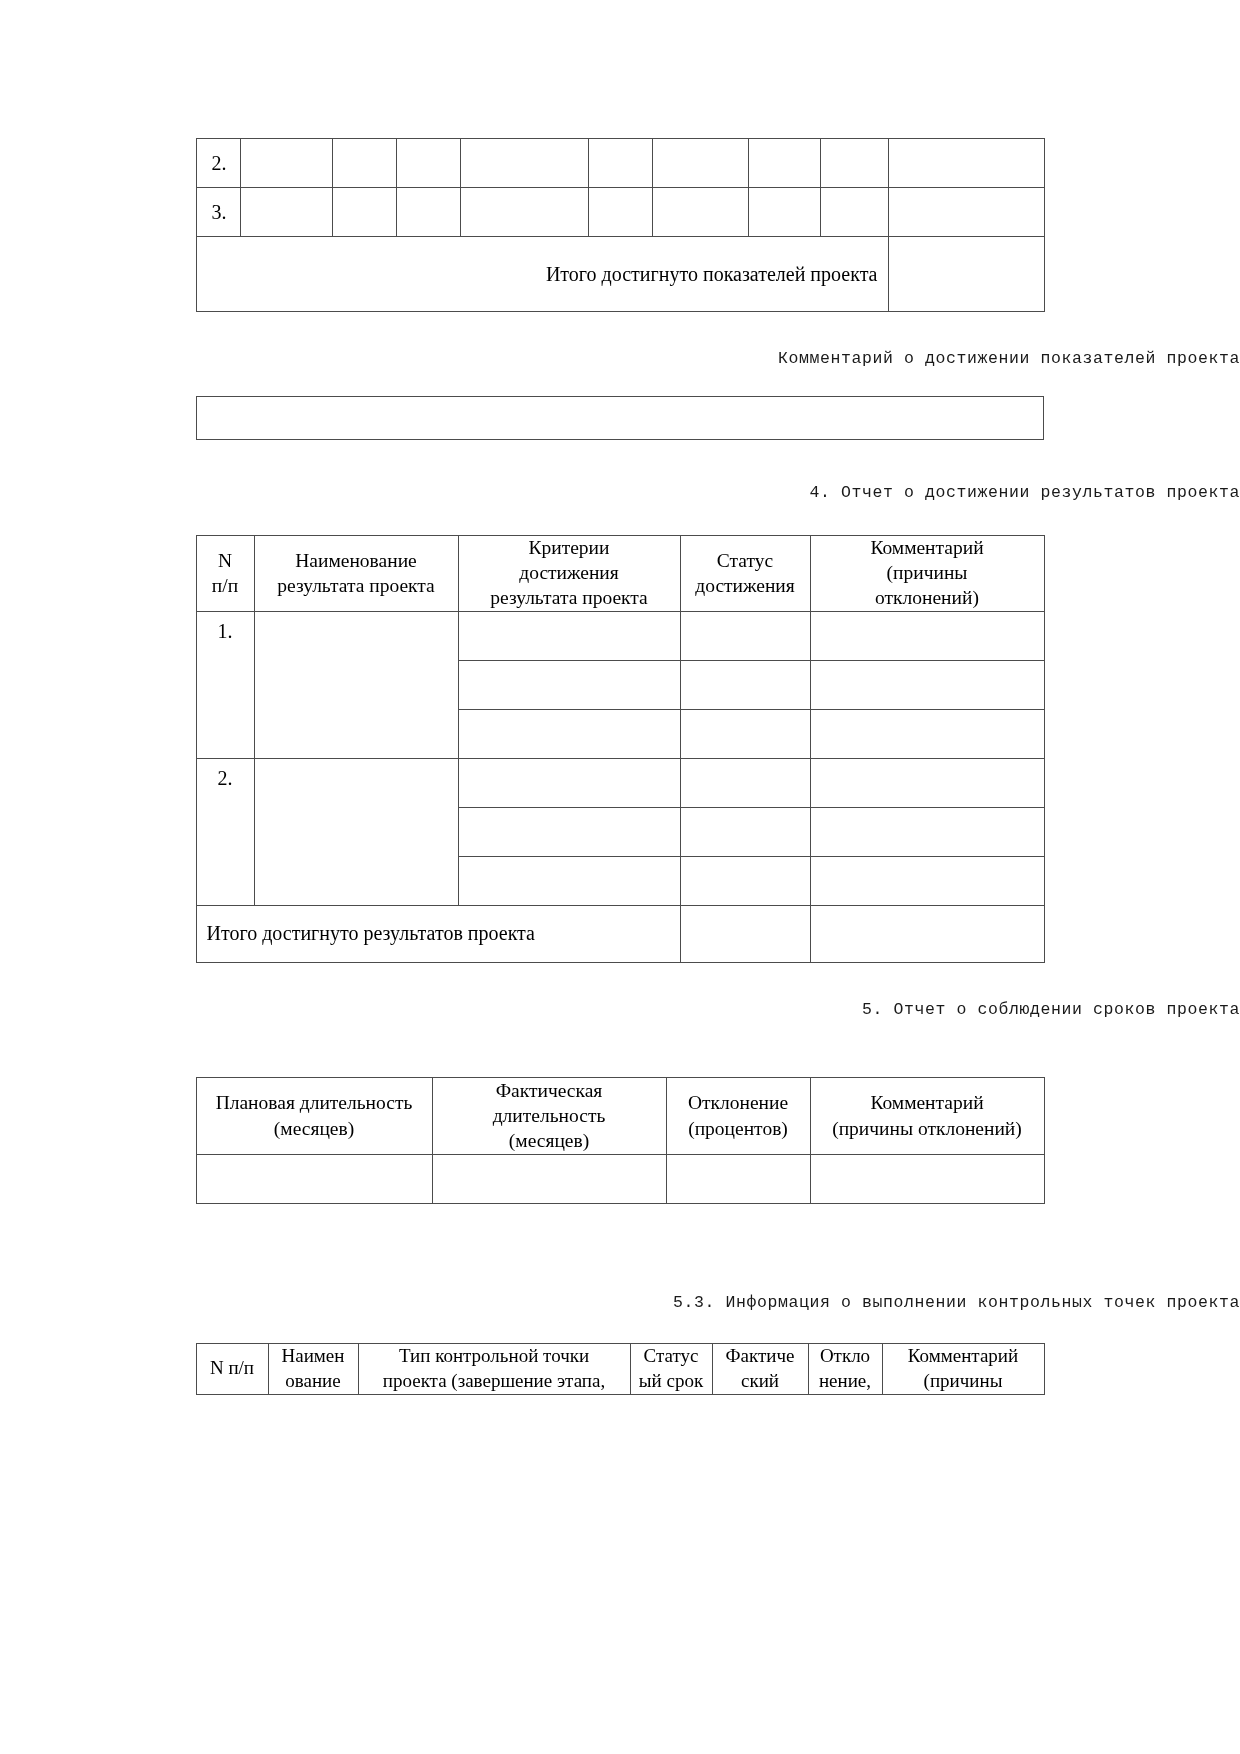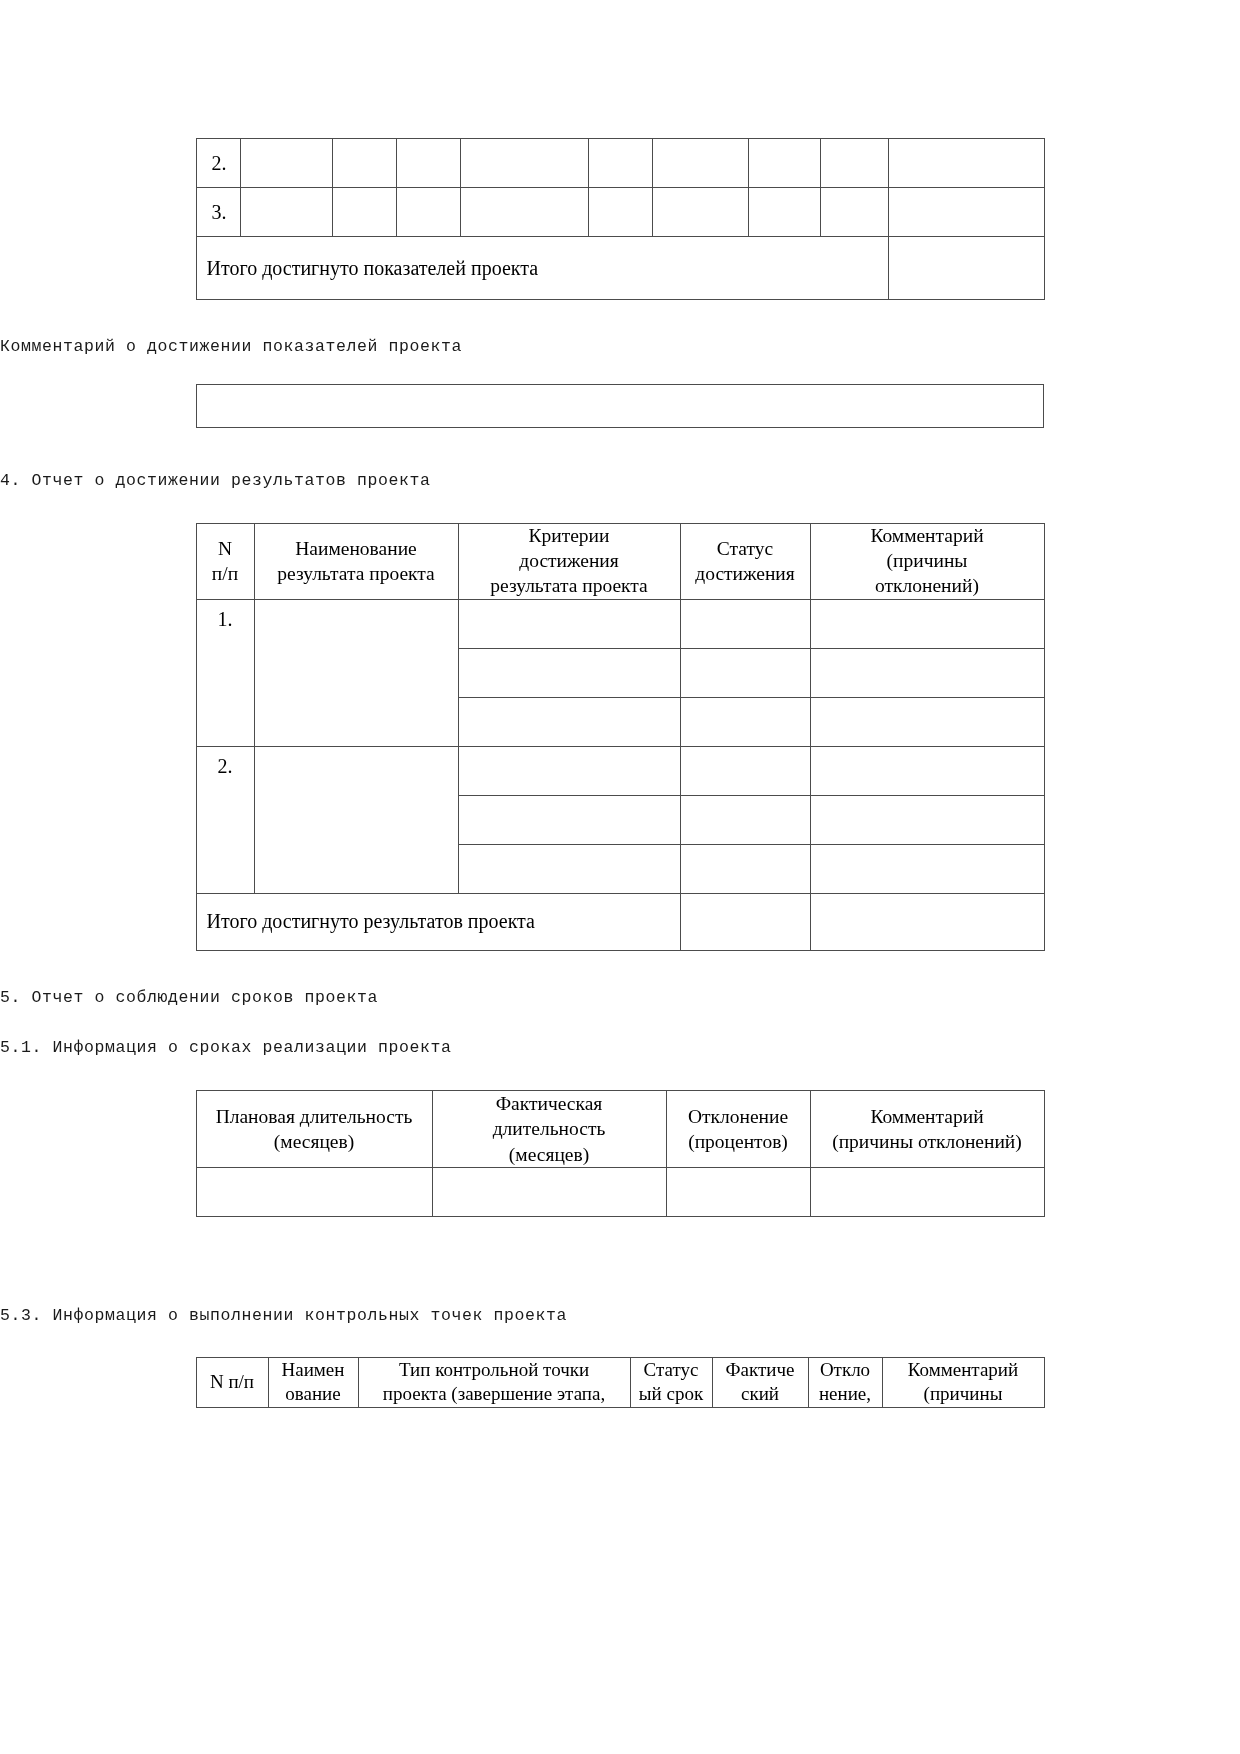--- a/index.html
+++ b/index.html
@@ -34,44 +34,44 @@
     border: 1px solid #4c4c4c;
     padding: 0;
     font-weight: normal;
     font-family: "Liberation Serif", serif;
     vertical-align: middle;
   }
   
   .mono-head {
     font-family: "Liberation Mono", monospace;
     font-size: 16.5px;
-    text-align: left;
+    text-align: right;
     letter-spacing: 0.6px;
     color: #1a1a1a;
     line-height: 1.55;
     white-space: pre-line;
   }
   .gap-24 { height: 24px; }
   .gap-28 { height: 28px; }
   .gap-30 { height: 30px; }
   .gap-34 { height: 34px; }
   .gap-40 { height: 40px; }
   .top-offset { height: 138px; }
 
   
   .t-ind td { height: 48px; }
   .t-ind .num {
     text-align: center;
     font-size: 20px;
     padding-left: 2px;
   }
   .t-ind .total {
-    text-align: left;
+    text-align: right;
     font-size: 20px;
-    padding: 9px 10px;
+    padding: 15px 10px;
     height: 44px;
     margin-left: 32px;
   }
 
   
   .comment-box {
     width: 848px;
     height: 44px;
     margin: 0 auto;
     border: 1px solid #4c4c4c;
@@ -254,21 +254,20 @@
       </tr>
     </tbody>
   </table>
 
   <div class="gap-34"></div>
 
   <div class="mono-head">5. Отчет о соблюдении сроков проекта</div>
 
   <div class="gap-24"></div>
 
-  <div class="mono-head">5.1. Информация о сроках реализации проекта</div>
 
   <div class="gap-30"></div>
 
   <table class="doc t-dur">
     <colgroup>
       <col style="width:236px">
       <col style="width:234px">
       <col style="width:144px">
       <col style="width:234px">
     </colgroup>

